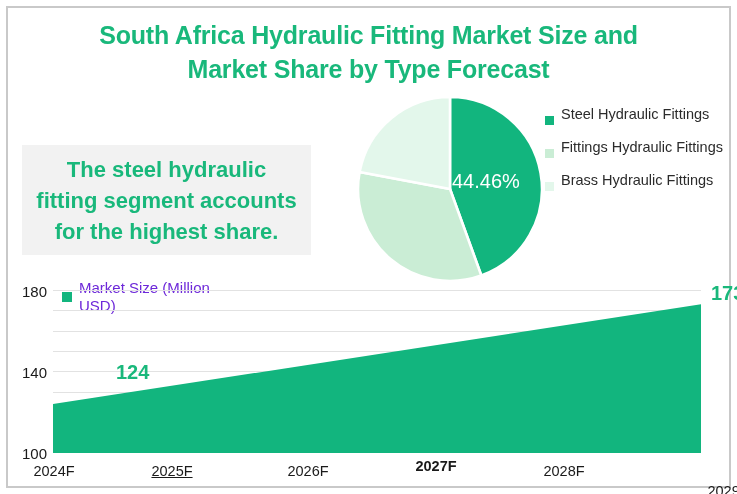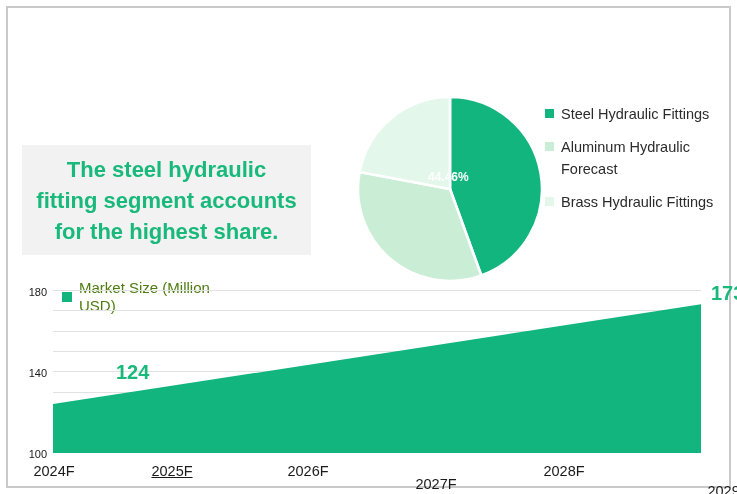--- a/index.html
+++ b/index.html
@@ -74,38 +74,38 @@
   #pie-wrap {
     position: absolute;
     left: 355px;
     top: 94px;
     width: 190px;
     height: 190px;
   }
   #pie-svg { display: block; }
   #pie-label {
     position: absolute;
-    left: 73px;
+    left: 97px;
     top: 76px;
     color: #ffffff;
-    font-size: 12px;
-    font-weight: bold;
+    font-size: 20px;
+    font-weight: normal;
     white-space: nowrap;
   }
 
   
   #pie-legend {
     position: absolute;
     left: 545px;
     top: 103px;
     width: 190px;
   }
   .legend-row {
     display: flex;
-    align-items: flex-start;
+    align-items: flex-end;
     margin-bottom: 11px;
   }
   .legend-marker {
     width: 9px;
     height: 9px;
     flex: 0 0 9px;
     margin-top: 6px;
     margin-right: 7px;
   }
   .legend-text {
@@ -131,29 +131,29 @@
     align-items: center;
   }
   #area-legend .legend-marker {
     margin-top: 0;
     width: 10px;
     height: 10px;
     flex: 0 0 10px;
   }
   #area-legend .legend-text {
     font-size: 15px;
-    color: #4d7c0f;
+    color: #6d28d9;
     line-height: 18px;
   }
   .ylabel {
     position: absolute;
     right: 0;
     width: 44px;
     text-align: right;
-    font-size: 11px;
+    font-size: 15px;
     color: #1a1a1a;
     line-height: 14px;
   }
   #ylabels {
     position: absolute;
     left: 0;
     top: 0;
     width: 47px;
     height: 180px;
   }
@@ -207,20 +207,24 @@
   #dlabel-start { left: 44px; top: 71px; margin-left: 19px; }
   #dlabel-end   { left: 658px; top: -8px; }
 </style>
 </head>
 <body>
 
 <div id="canvas">
 
   <div id="frame"></div>
 
+  <div id="title">
+    <span class="line">South Africa Hydraulic Fitting Market Size and</span>
+    <span class="line">Market Share by Type Forecast</span>
+  </div>
 
   <div id="callout">
     <div id="callout-text">The steel hydraulic fitting segment accounts for the highest share.</div>
   </div>
 
   <div id="pie-wrap">
     <svg id="pie-svg" width="190" height="190" viewBox="0 0 190 190">
       <g transform="translate(95,95)">
 
         <path d="M 0 0 L 0 -92 A 92 92 0 0 1 31.3 86.5 Z" fill="#12B57E" stroke="#ffffff" stroke-width="2.6"></path>
@@ -233,21 +237,21 @@
     <div id="pie-label">44.46%</div>
   </div>
 
   <div id="pie-legend">
     <div class="legend-row">
       <span class="legend-marker" style="background:#12B57E"></span>
       <span class="legend-text">Steel Hydraulic Fittings</span>
     </div>
     <div class="legend-row">
       <span class="legend-marker" style="background:#CAEDD5"></span>
-      <span class="legend-text">Aluminum Hydraulic Forecast</span>
+      <span class="legend-text">Fittings Hydraulic Fittings</span>
     </div>
     <div class="legend-row">
       <span class="legend-marker" style="background:#E3F7EB"></span>
       <span class="legend-text">Brass Hydraulic Fittings</span>
     </div>
   </div>
 
   <div id="area-chart">
 
     <div id="area-legend">
@@ -278,20 +282,20 @@
       </svg>
 
       <div class="dlabel" id="dlabel-start">124</div>
       <div class="dlabel" id="dlabel-end">173</div>
     </div>
 
     <div id="xlabels">
       <div class="xlabel" style="left:22px; top:5px; width:64px;">2024F</div>
       <div class="xlabel" style="left:264px; top:5px; width:64px; margin-left:-124px;text-decoration:underline;">2025F</div>
       <div class="xlabel" style="left:400px; top:5px; width:64px; margin-left:-124px;">2026F</div>
-      <div class="xlabel" style="left:528px; top:18px; width:64px; margin-left:-124px;">2027F</div>
+      <div class="xlabel" style="left:528px; top:0; width:64px; margin-left:-124px;font-weight:bold;">2027F</div>
       <div class="xlabel" style="left:656px; top:5px; width:64px; margin-left:-124px;">2028F</div>
       <div class="xlabel" style="left:696px; top:5px; width:64px;margin-top:20px;">2029F</div>
     </div>
 
   </div>
 
 </div>
 
 </body></html>

